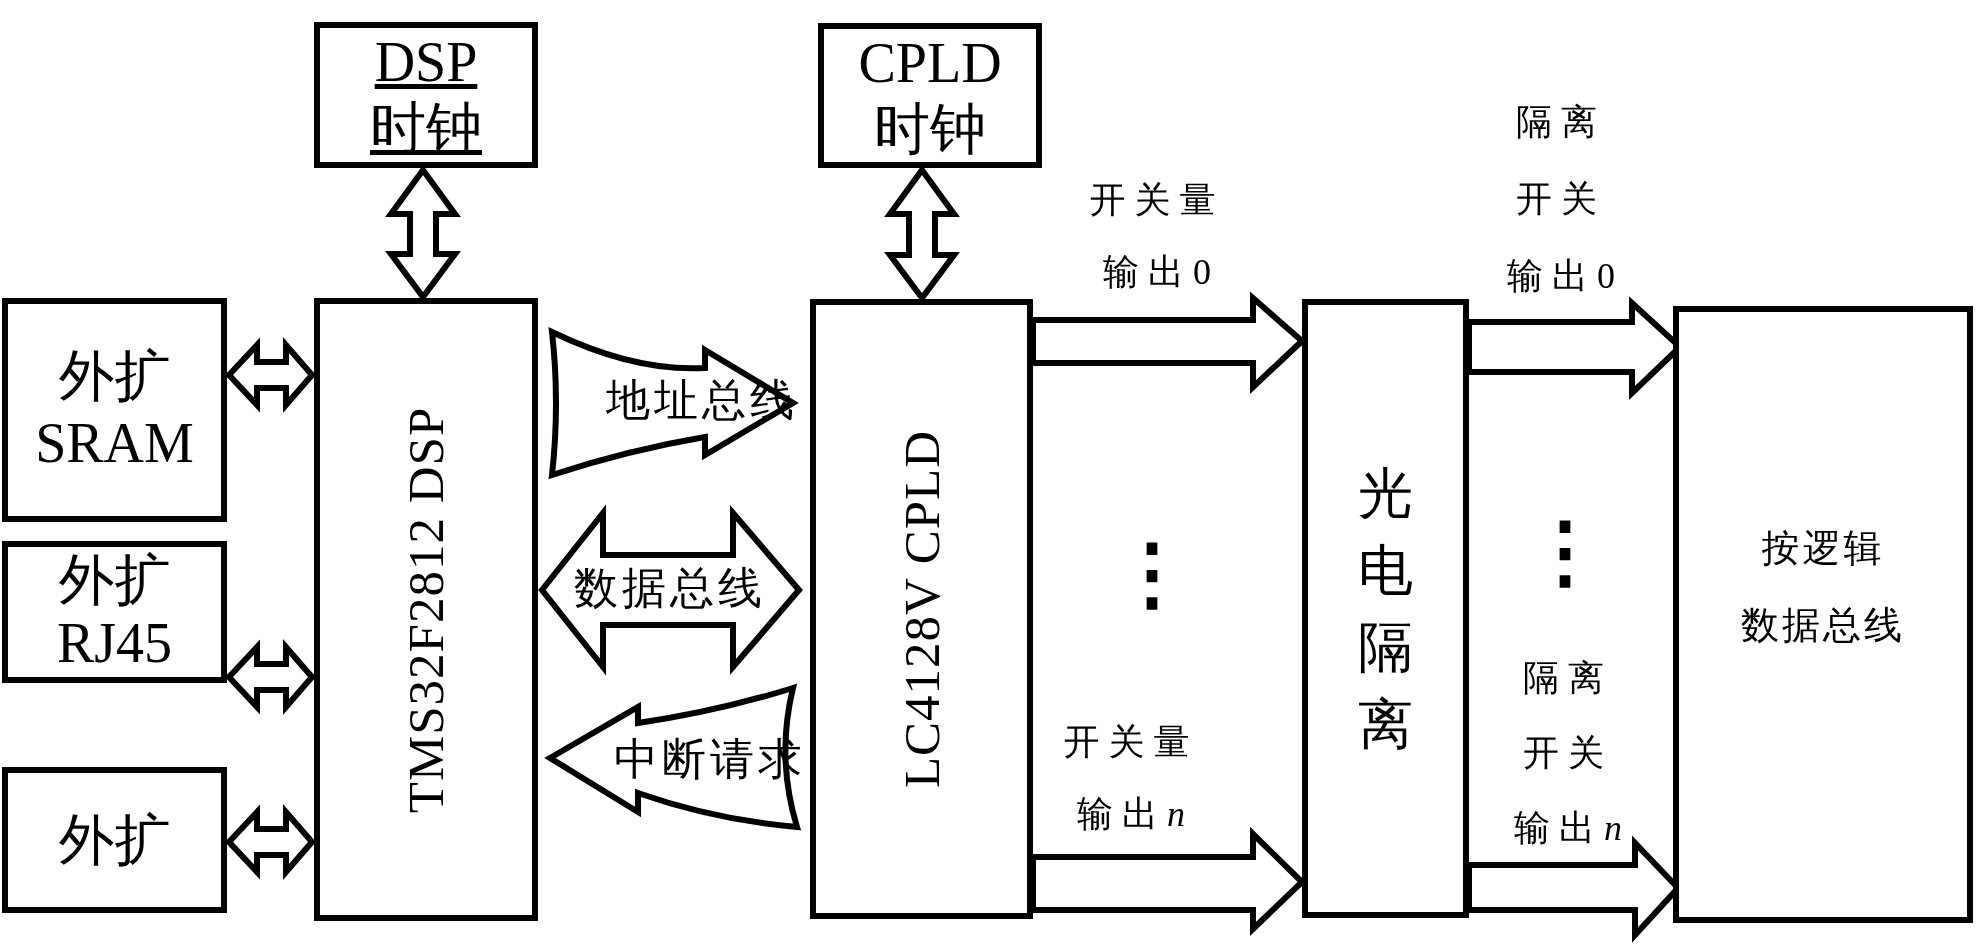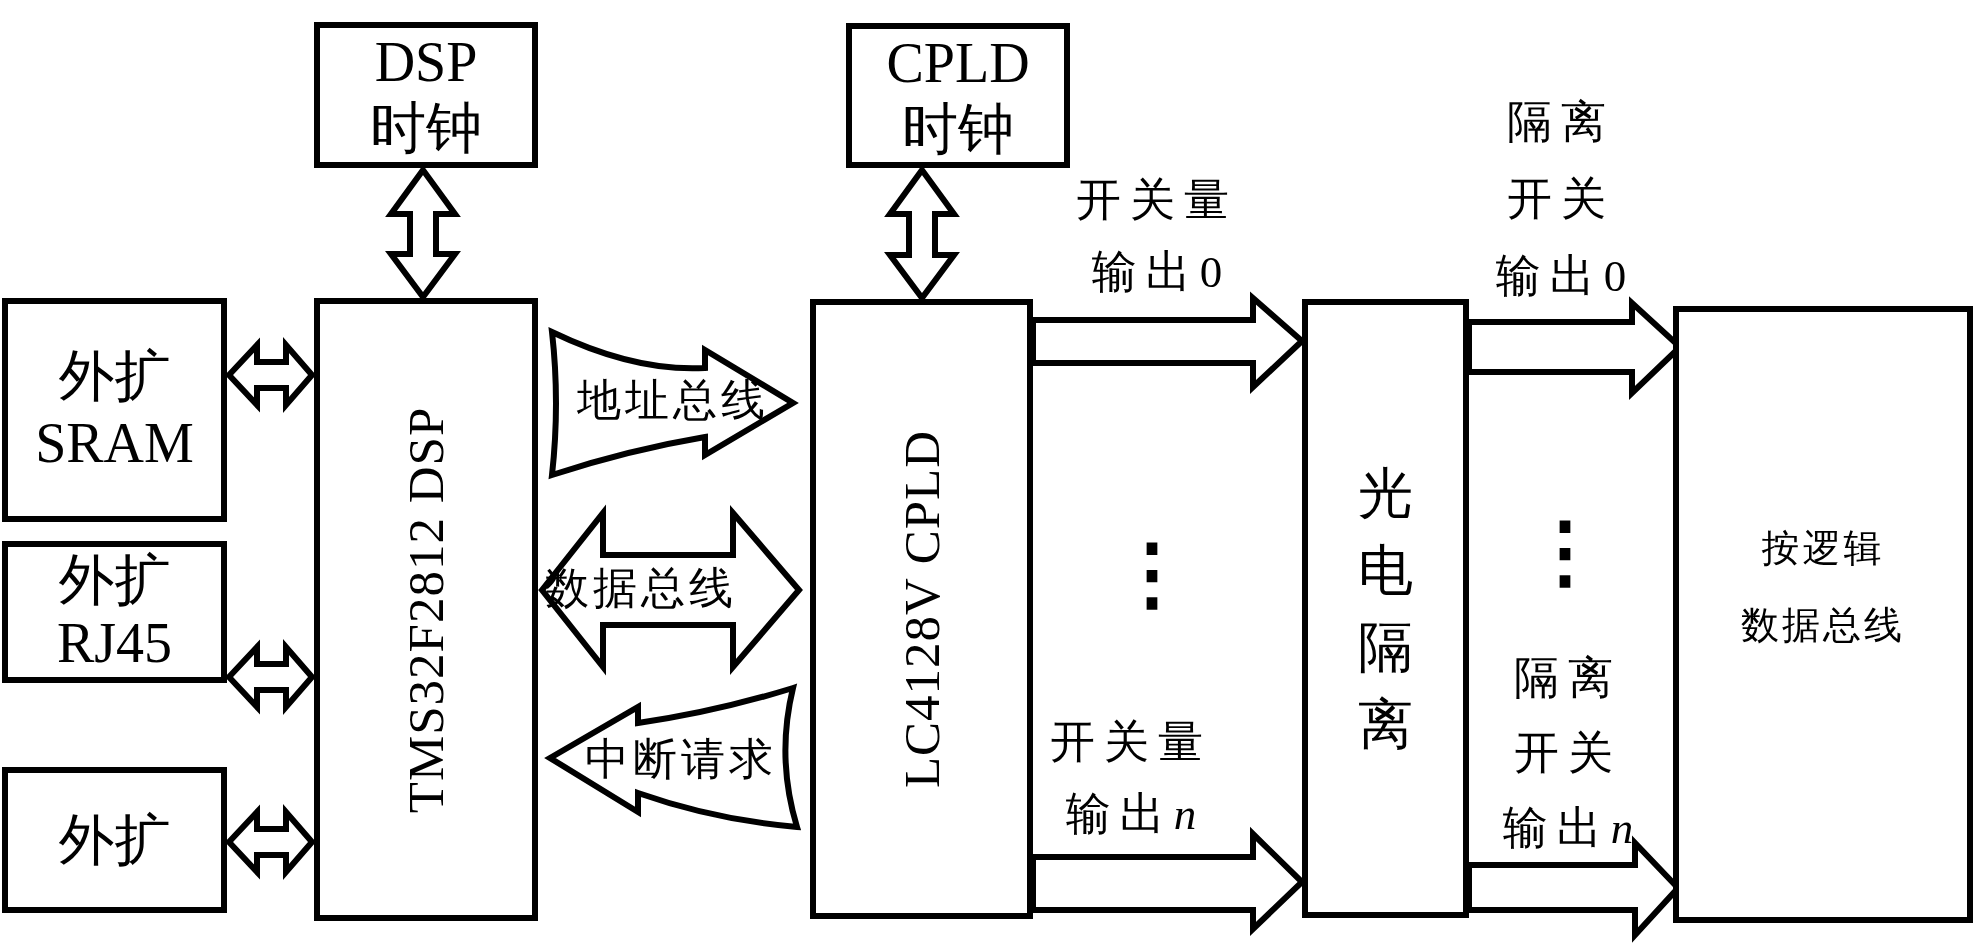--- a/index.html
+++ b/index.html
@@ -18,22 +18,22 @@
   
   .b-sram{left:2px;top:298px;width:225px;height:224px;font-size:56px;}
   .b-sram .ln{line-height:67px;}
   .b-rj45{left:2px;top:541px;width:225px;height:142px;font-size:56px;}
   .b-rj45 .ln{line-height:63px;}
   .b-rs232{left:2px;top:767px;width:225px;height:146px;font-size:56px;}
   .b-rs232 .ln{line-height:65px;}
 
   
   .b-dspclk{left:314px;top:22px;width:224px;height:146px;font-size:56px;}
-  .b-dspclk .ln{line-height:66px;}
-  .b-cpldclk{left:846px;top:23px;width:224px;height:145px;font-size:56px;}
+  .b-dspclk .ln{line-height:66px;text-decoration:underline;}
+  .b-cpldclk{left:818px;top:23px;width:224px;height:145px;font-size:56px;}
   .b-cpldclk .ln{line-height:66px;}
 
   
   .b-dsp{left:314px;top:298px;width:224px;height:623px;}
   .b-cpld{left:810px;top:299px;width:223px;height:620px;}
   .vtext{
     position:absolute;top:50%;left:50%;
     transform:translate(-50%,-50%) rotate(-90deg);
     white-space:nowrap;font-size:51px;letter-spacing:1px;
   }
@@ -42,25 +42,25 @@
   .b-opto{left:1302px;top:299px;width:167px;height:619px;font-size:55px;}
   .b-opto .ln{line-height:77px;}
 
   
   .b-term{left:1673px;top:306px;width:300px;height:617px;font-size:38px;padding-bottom:56px;letter-spacing:3px;}
   .b-term .ln{line-height:77px;}
 
   
   .lbl{position:absolute;text-align:center;line-height:1;}
   .lbl .ln{display:block;white-space:nowrap;}
-  .bus-lbl{font-size:44px;letter-spacing:4px;}
+  .bus-lbl{font-size:44px;letter-spacing:4px;text-align:right;}
   .l-addr{left:548px;top:379px;width:250px;}
   .l-data{left:516px;top:567px;width:250px;}
   .l-intr{left:556px;top:738px;width:250px;}
-  .sig-lbl{font-size:45px;letter-spacing:9px;}
+  .sig-lbl{font-size:36px;letter-spacing:9px;}
   .sig-lbl .ln{line-height:72px;}
   .l-sw0{left:1034px;top:164px;width:246px;}
   .l-swn{left:1008px;top:706px;width:246px;}
   .l-iso0{left:1448px;top:84px;width:226px;}
   .l-iso0 .ln{line-height:77px;}
   .l-ison{left:1455px;top:641px;width:226px;}
   .l-ison .ln{line-height:75px;}
   .var{font-style:italic;letter-spacing:0;}
   .num{letter-spacing:0;}
 

